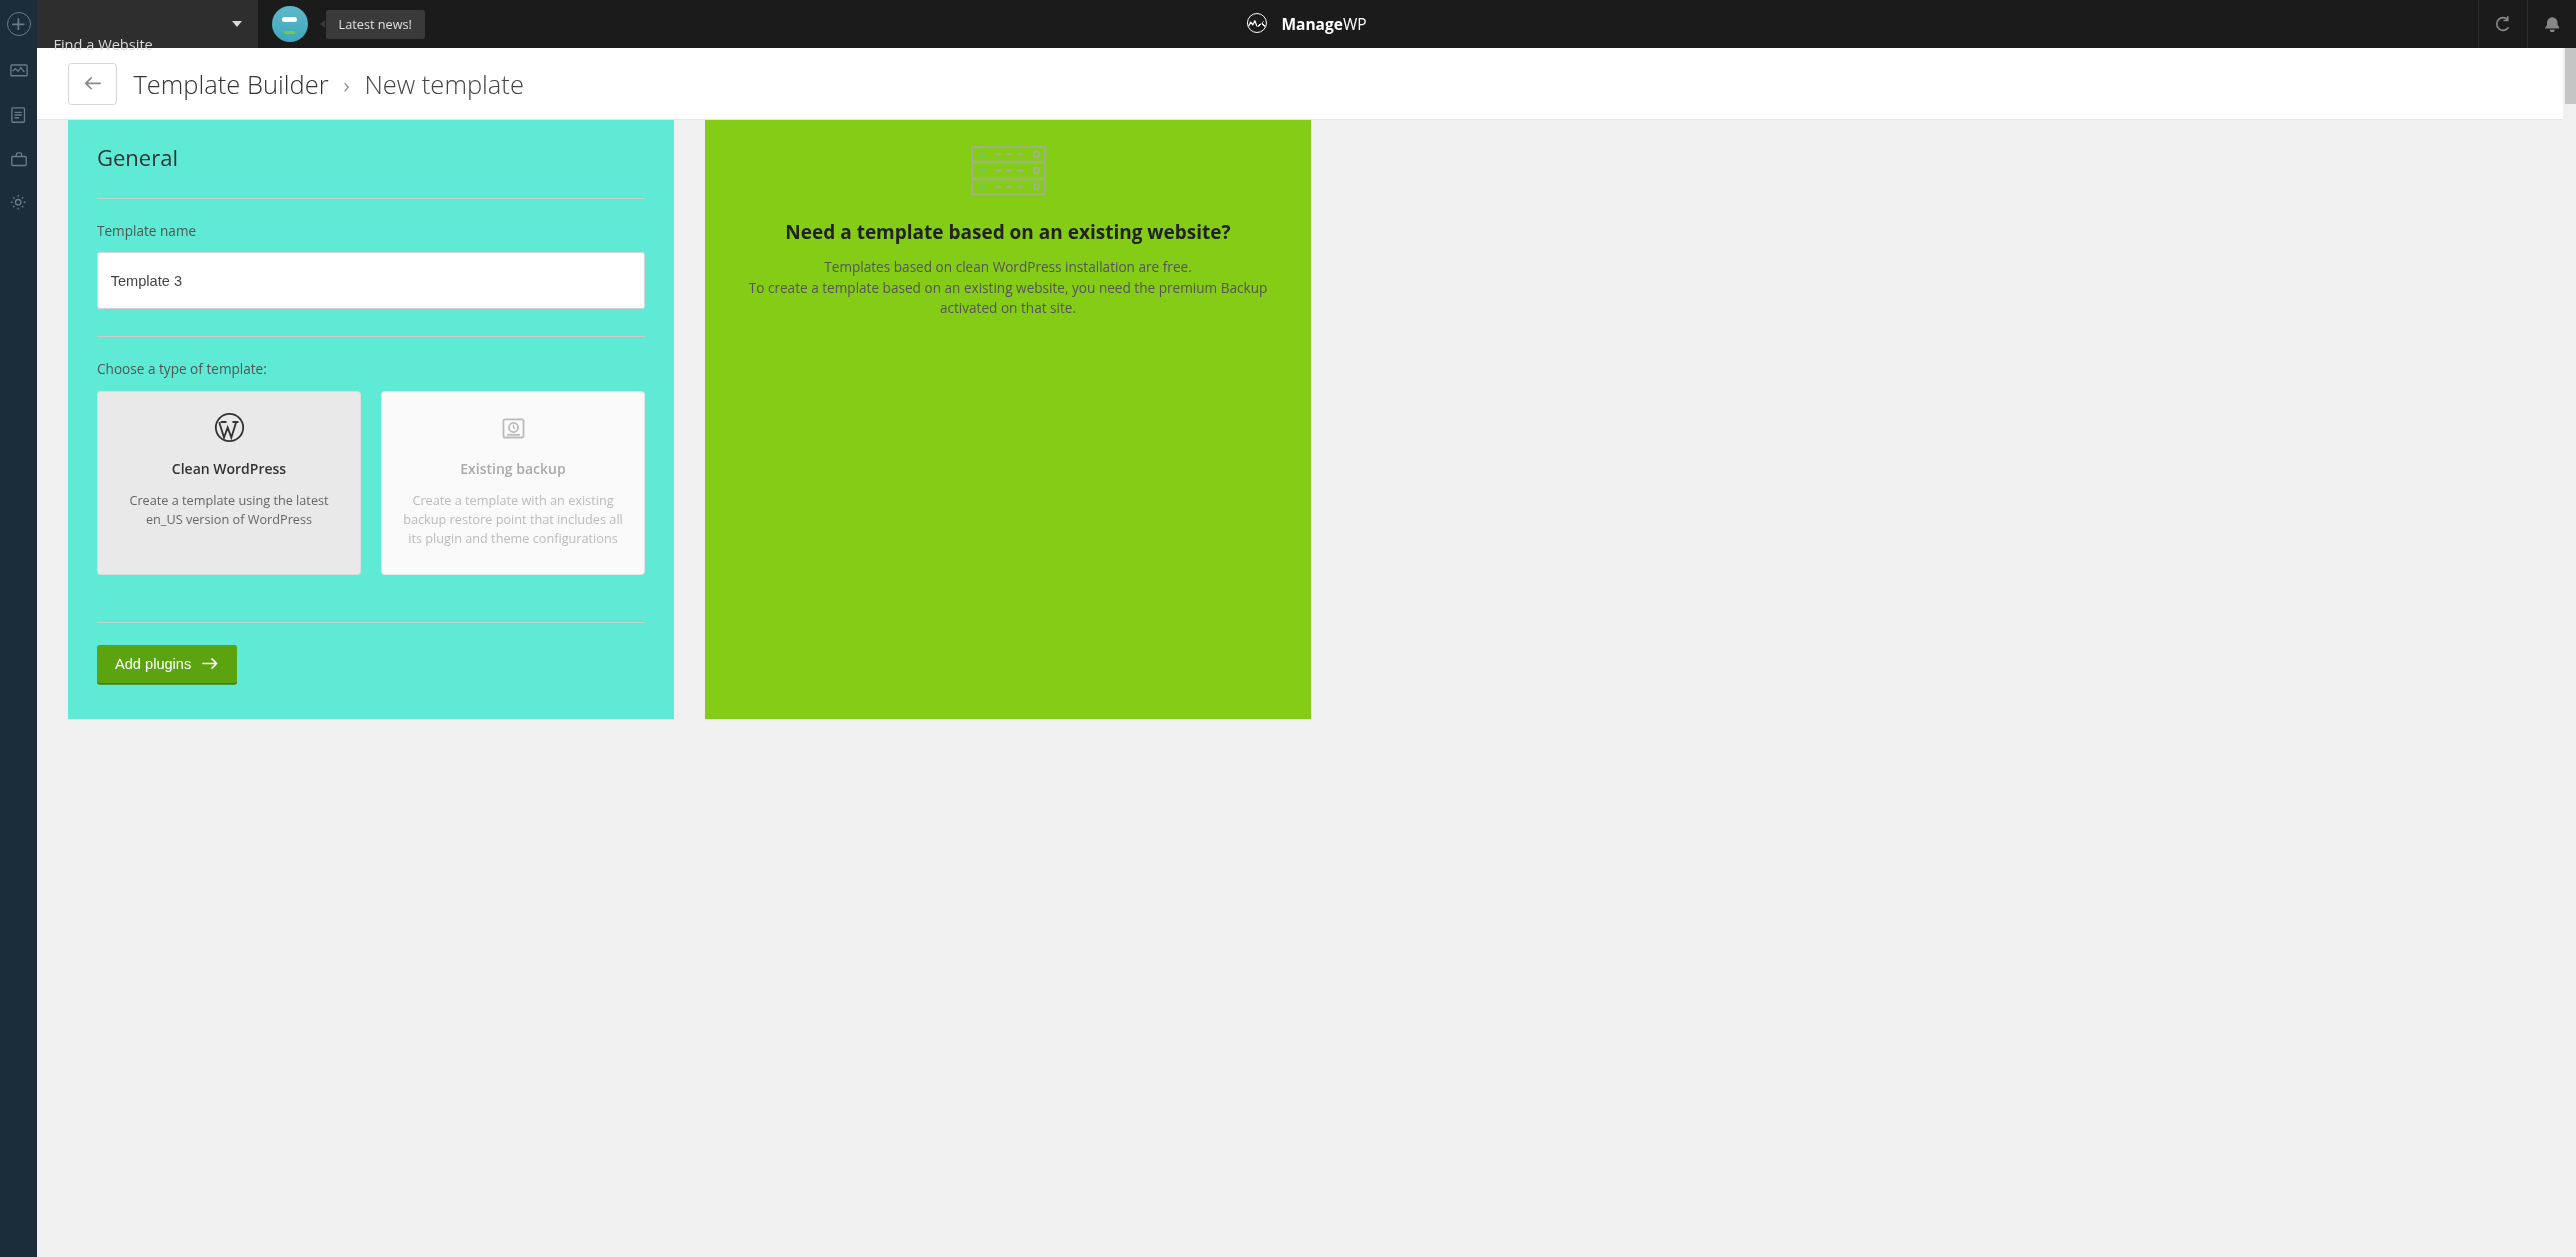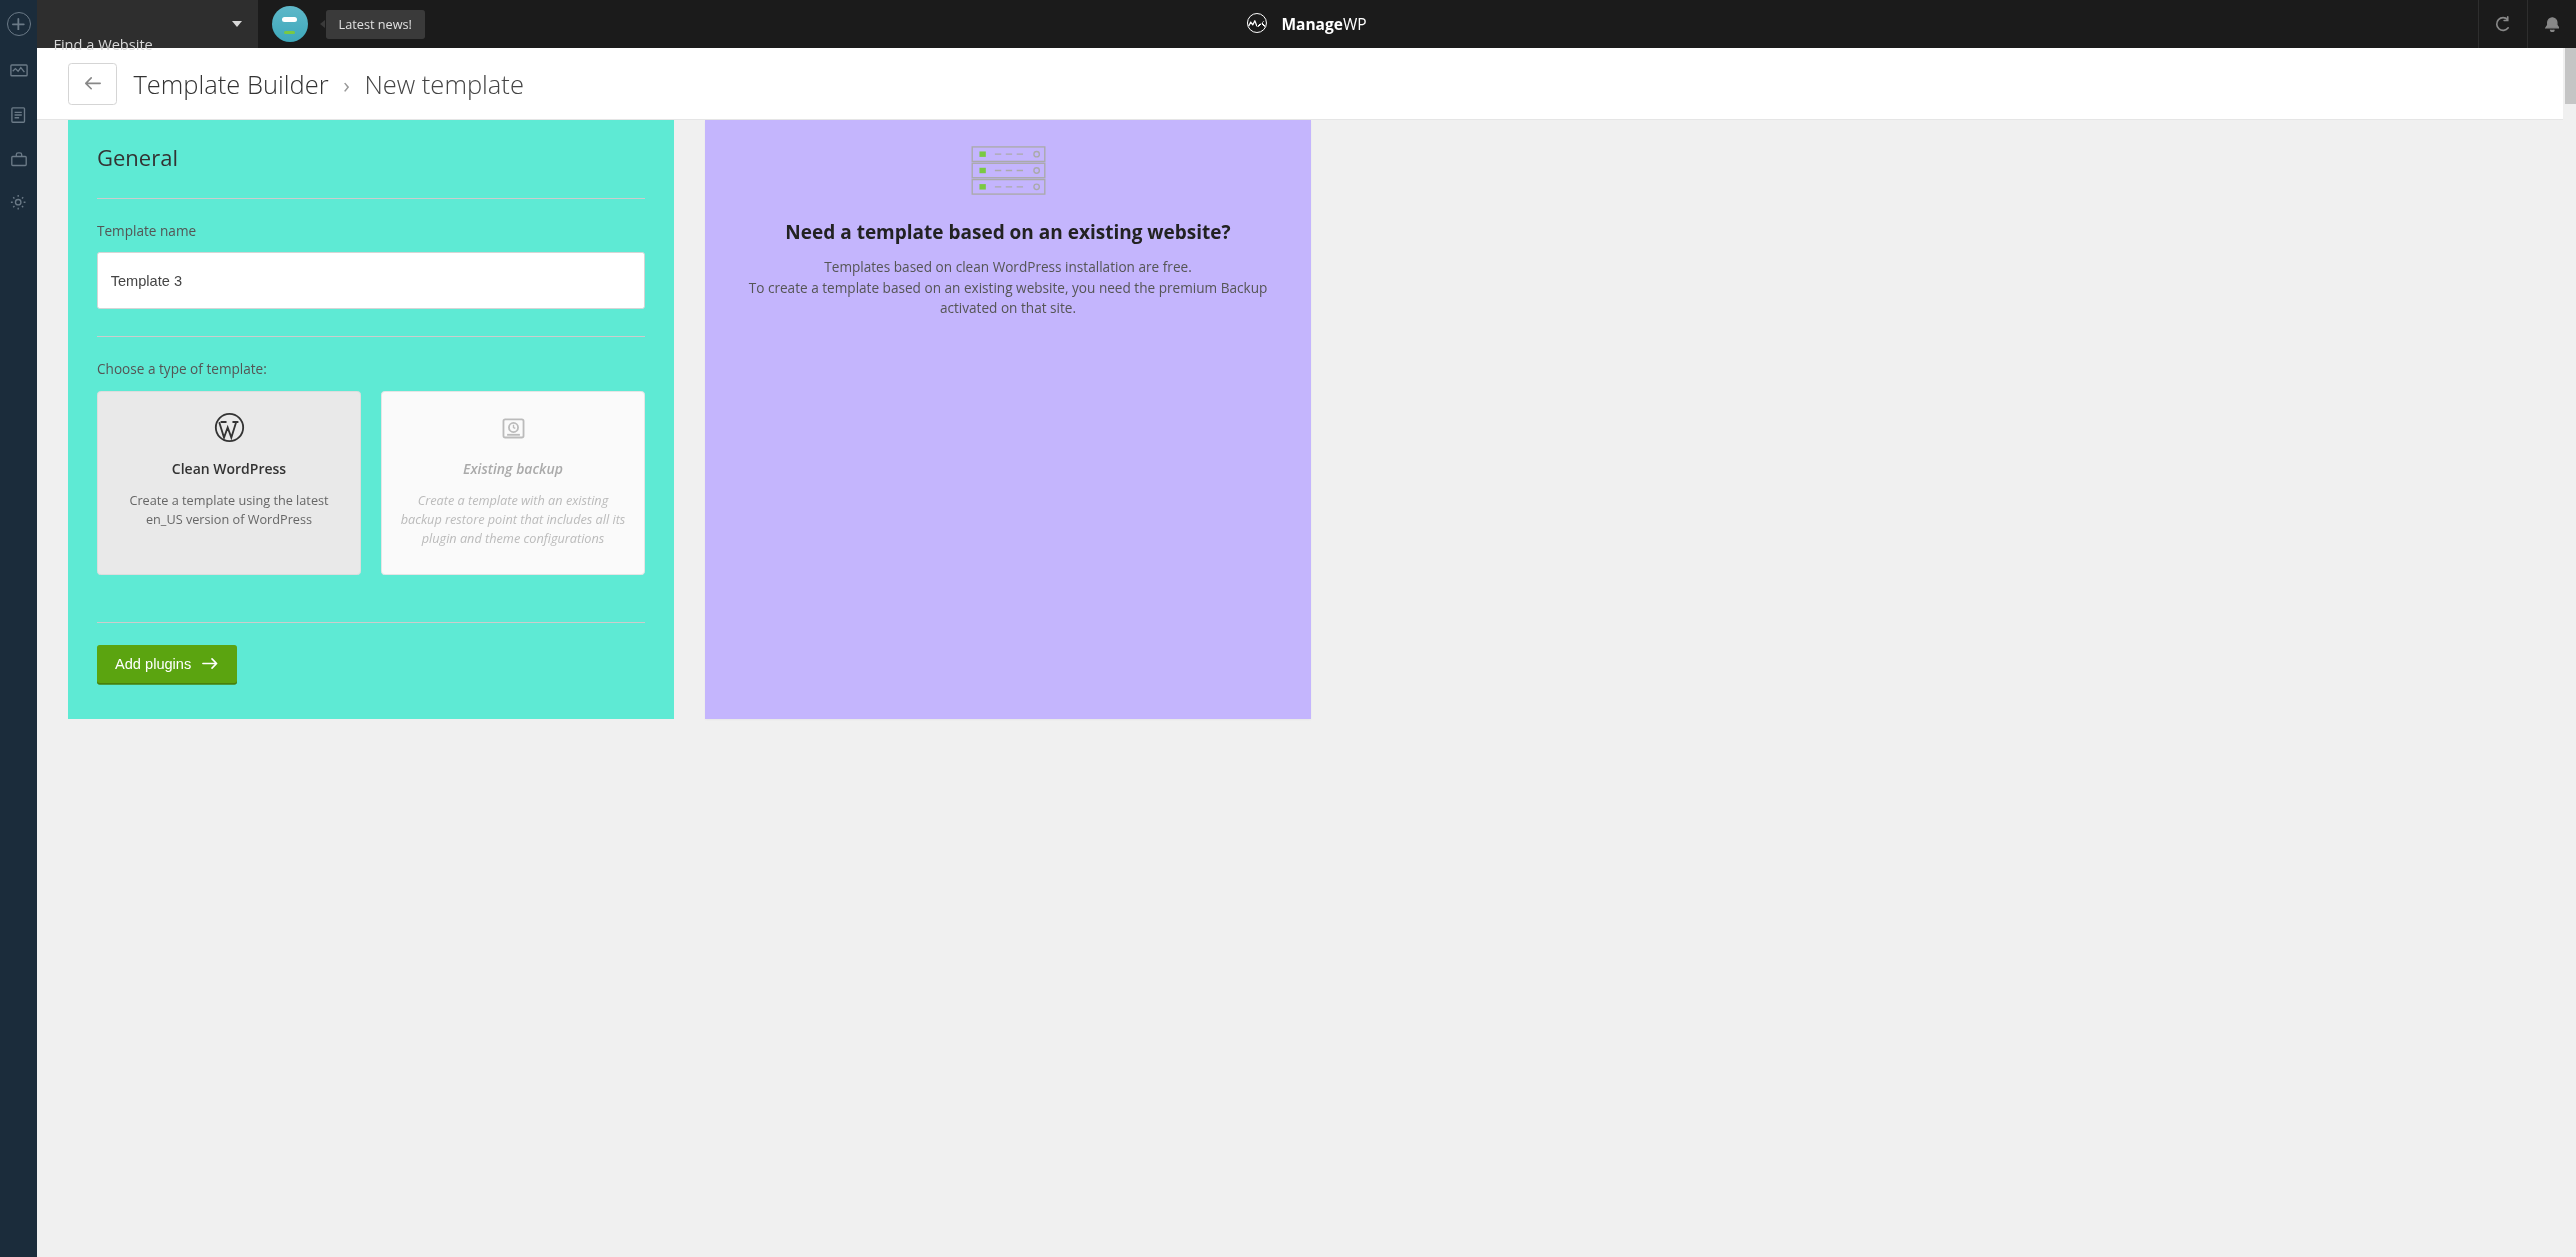--- a/index.html
+++ b/index.html
@@ -45,31 +45,31 @@
     
     .panel-left { flex: 0 0 606px; background: #5eead4; padding: 22px 29px 36px 29px; }
     .section-title { font-size: 22px; color: #333; font-weight: 400; margin-bottom: 25.5px; }
     hr.div { border: none; border-top: 0.9px solid #ccc; margin: 0 0 22px 0; }
     .field-label { font-size: 13.6px; color: #555; margin-bottom: 12.7px; display: block; }
     .text-input { width: 100%; height: 57px; border: 0.9px solid #d5d5d5; border-radius: 2.7px; padding: 0 12.7px; font-size: 14.6px; color: #444; margin-bottom: 27px; }
     
     .type-options { display: flex; gap: 20px; margin-top: 12.7px; margin-bottom: 47px; }
     .type-card { flex: 1; background: #fafafa; border: 0.9px solid #e5e5e5; border-radius: 3.6px; padding: 20px 16.4px 25.5px 16.4px; text-align: center; cursor: pointer; }
     .type-card.selected { background: #e9e9e9; border-color: #ddd; }
-    .type-card.disabled { opacity: 1; color: #aaa; font-style: italic; }
+    .type-card.disabled { opacity: 1; color: #aaa; }
     .type-icon { display: flex; justify-content: center; margin-bottom: 16.4px; color: #333; }
     .type-card.disabled .type-icon { color: #bbb; }
     .type-title { font-size: 14px; font-weight: 600; color: #333; margin-bottom: 12.7px; }
     .type-card.disabled .type-title { color: #aaa; }
     .type-desc { font-size: 12.7px; color: #666; line-height: 1.5; }
     .type-card.disabled .type-desc { color: #bbb; }
     
     .action-btn { background: #5ba410; color: #fff; border: none; padding: 11px 18px; font-size: 14.6px; border-radius: 2.7px; cursor: pointer; display: inline-flex; align-items: center; gap: 11px; box-shadow: 0 1.8px 0 #47810b; }
     
-    .panel-right { flex: 0 0 606px; background: #c4b5fd; padding: 25.5px 33px 38px 33px; text-align: center; box-shadow: 0 0.9px 1.8px rgba(0,0,0,0.04); }
+    .panel-right { flex: 0 0 606px; background: #84cc16; padding: 25.5px 33px 38px 33px; text-align: center; box-shadow: 0 0.9px 1.8px rgba(0,0,0,0.04); }
     .info-icon { display: flex; justify-content: center; margin-bottom: 24px; }
     .info-title { font-size: 19px; font-weight: 700; color: #222; margin-bottom: 12.7px; }
     .info-text { font-size: 13.6px; color: #555; line-height: 1.5; }
     
     .scrollbar-track { position: fixed; right: 0; top: 48px; bottom: 0; width: 12.7px; background: #f0f0f0; }
     .scrollbar-thumb { position: absolute; top: 0; right: 0; width: 11px; height: 56px; background: #c5c5c5; border-radius: 0; }
   </style>
 </head>
 <body>
 

